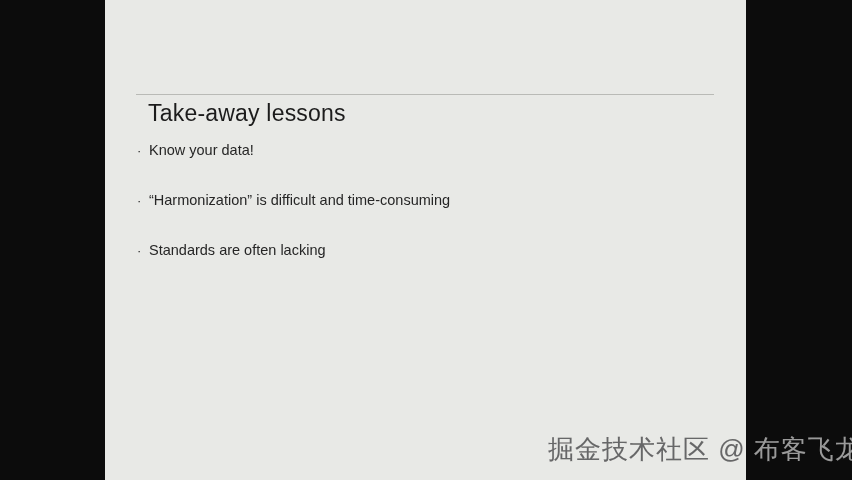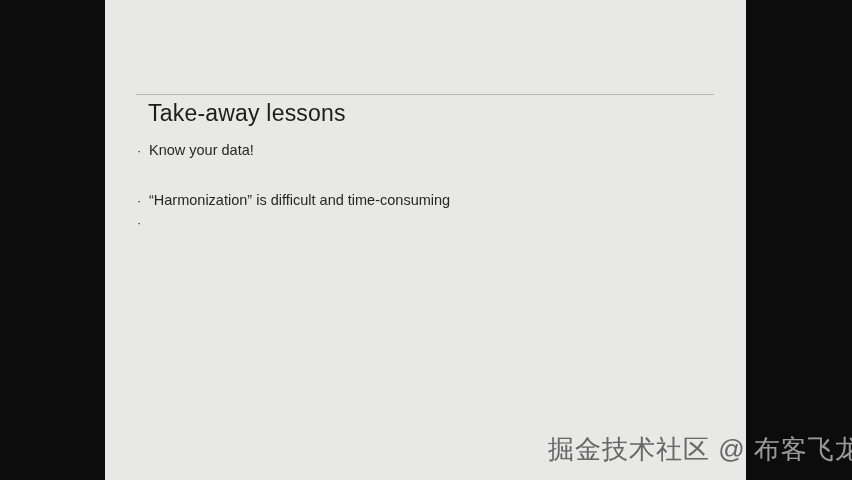--- a/index.html
+++ b/index.html
@@ -123,20 +123,21 @@
       <li class="bullet-item">
         <span class="bullet-marker">·</span>
         <span class="bullet-text">Know your data!</span>
       </li>
       <li class="bullet-item">
         <span class="bullet-marker">·</span>
         <span class="bullet-text">“Harmonization” is difficult and time-consuming</span>
       </li>
       <li class="bullet-item">
         <span class="bullet-marker">·</span>
+        <span class="bullet-text">Standards are often lacking</span>
       </li>
     </ul>
 
   </div>
 
   <div class="watermark">掘金技术社区 @ 布客飞龙</div>
 
 </div>
 
 </body></html>

